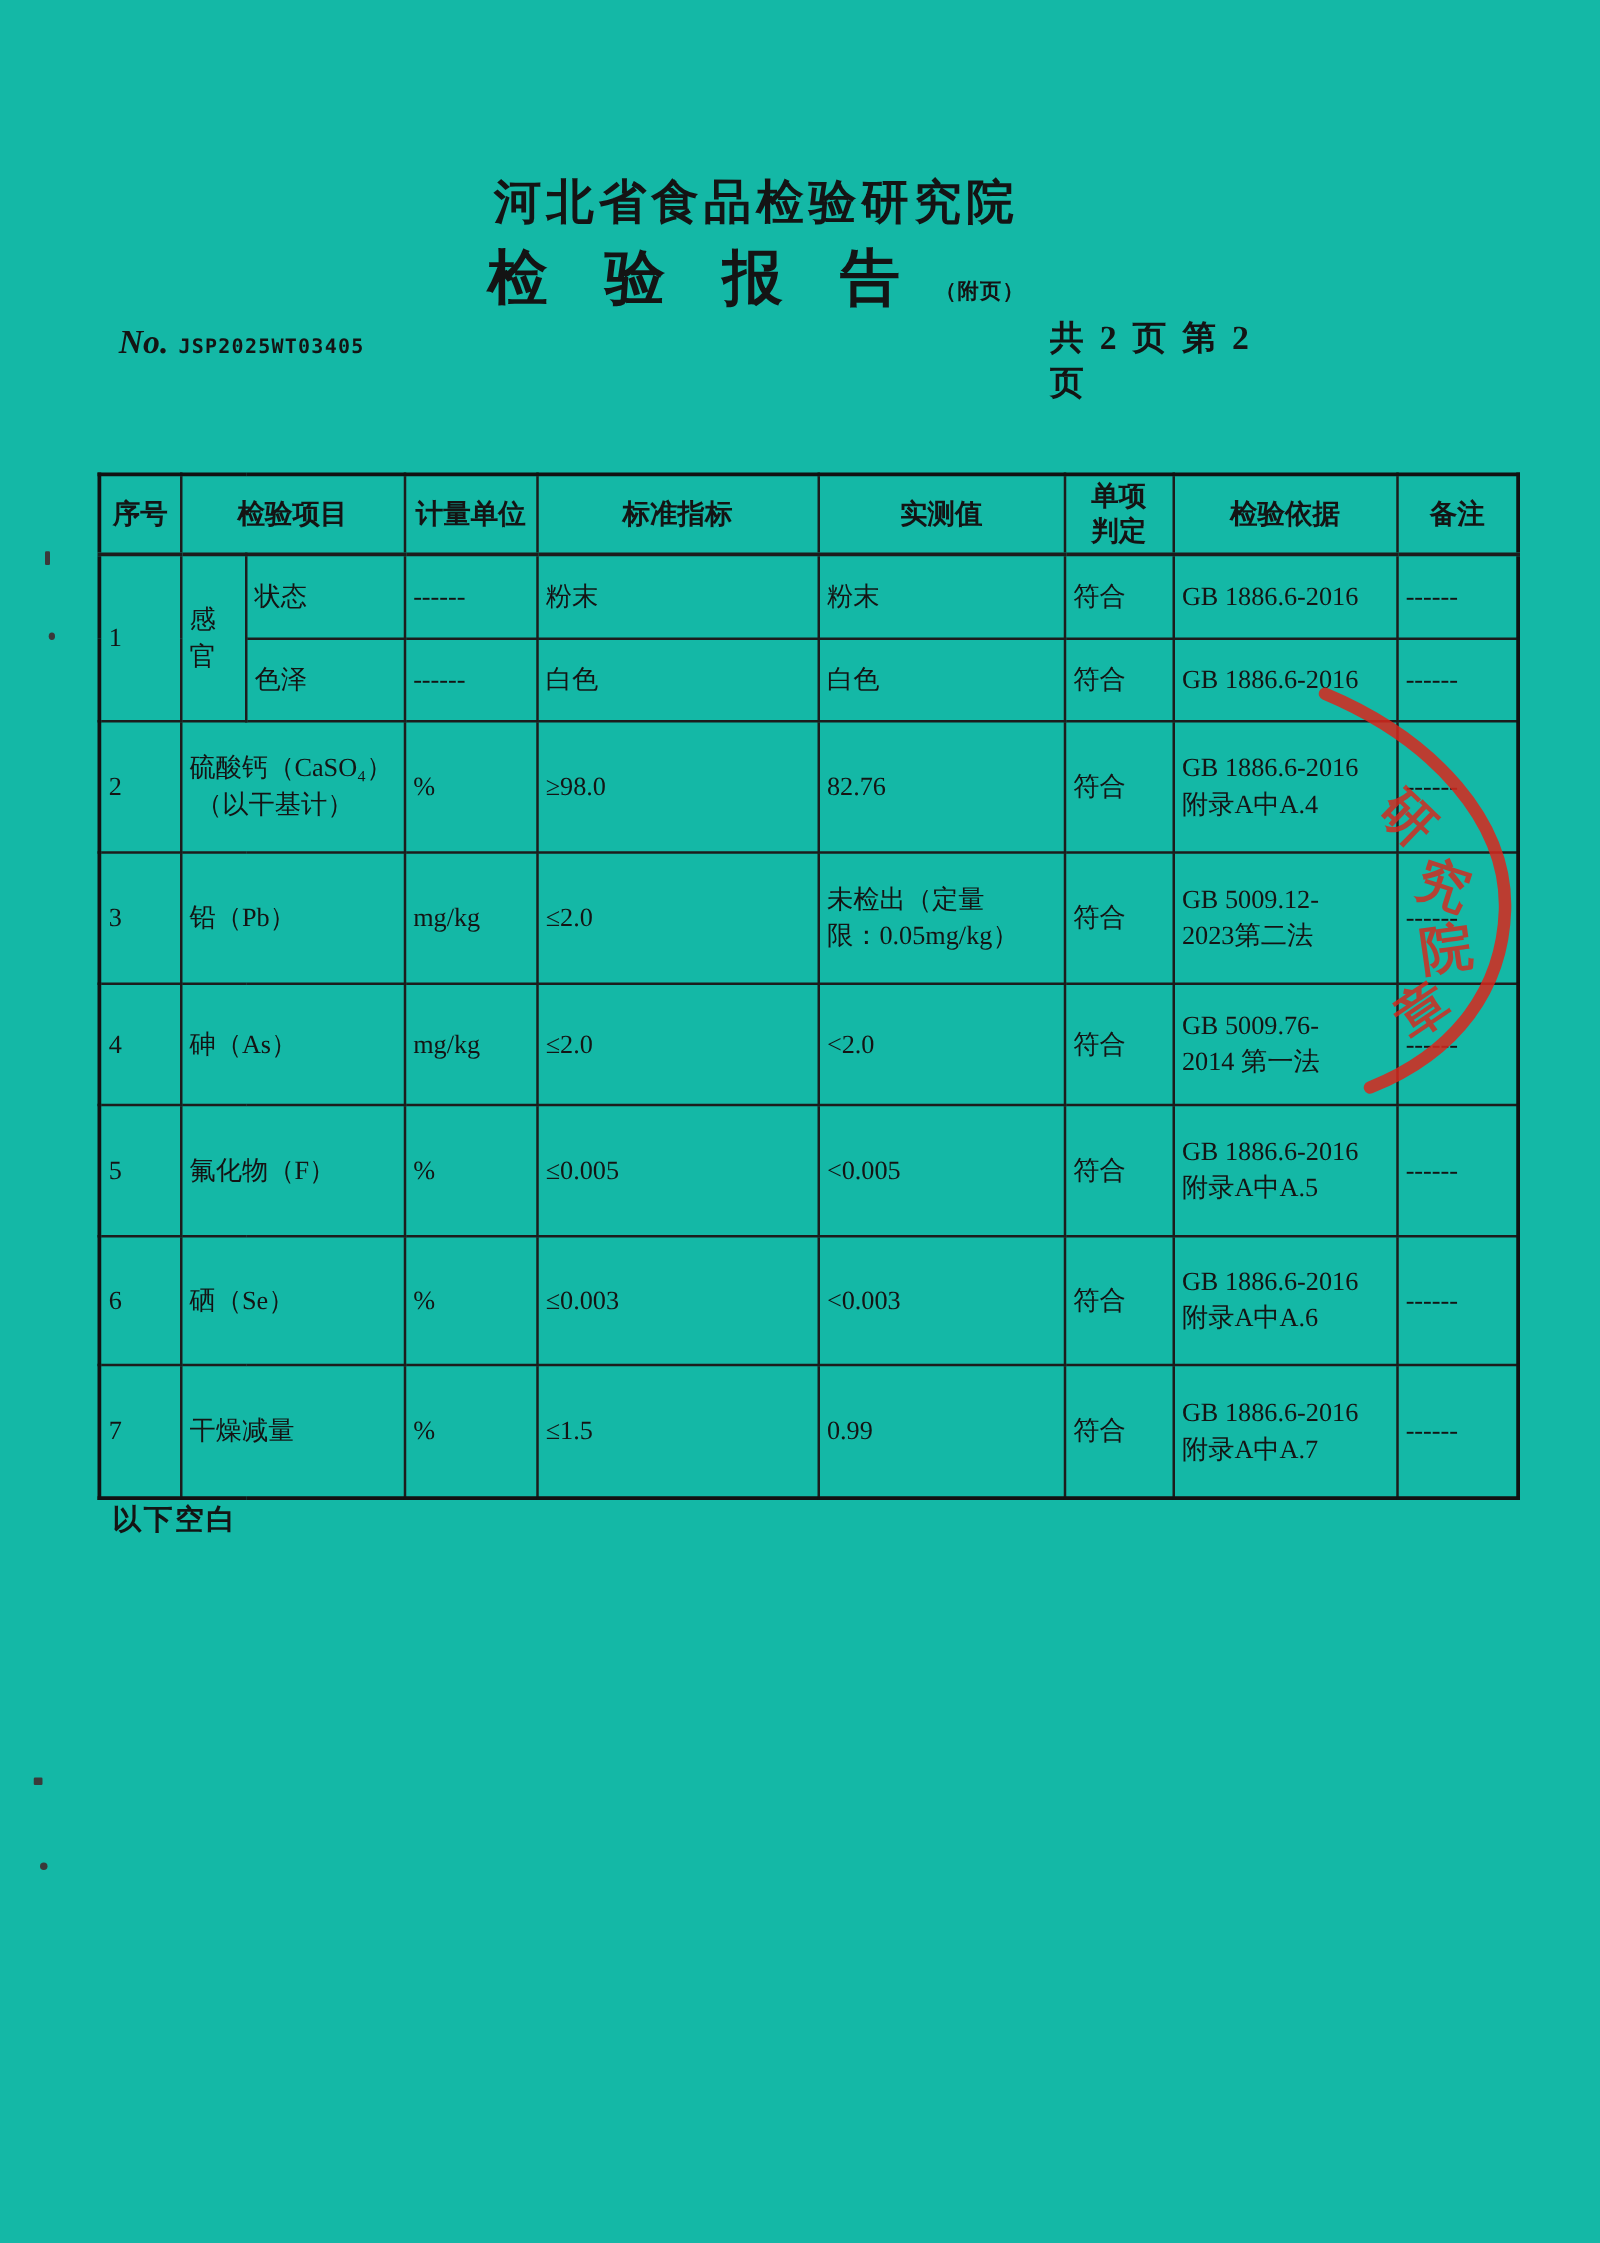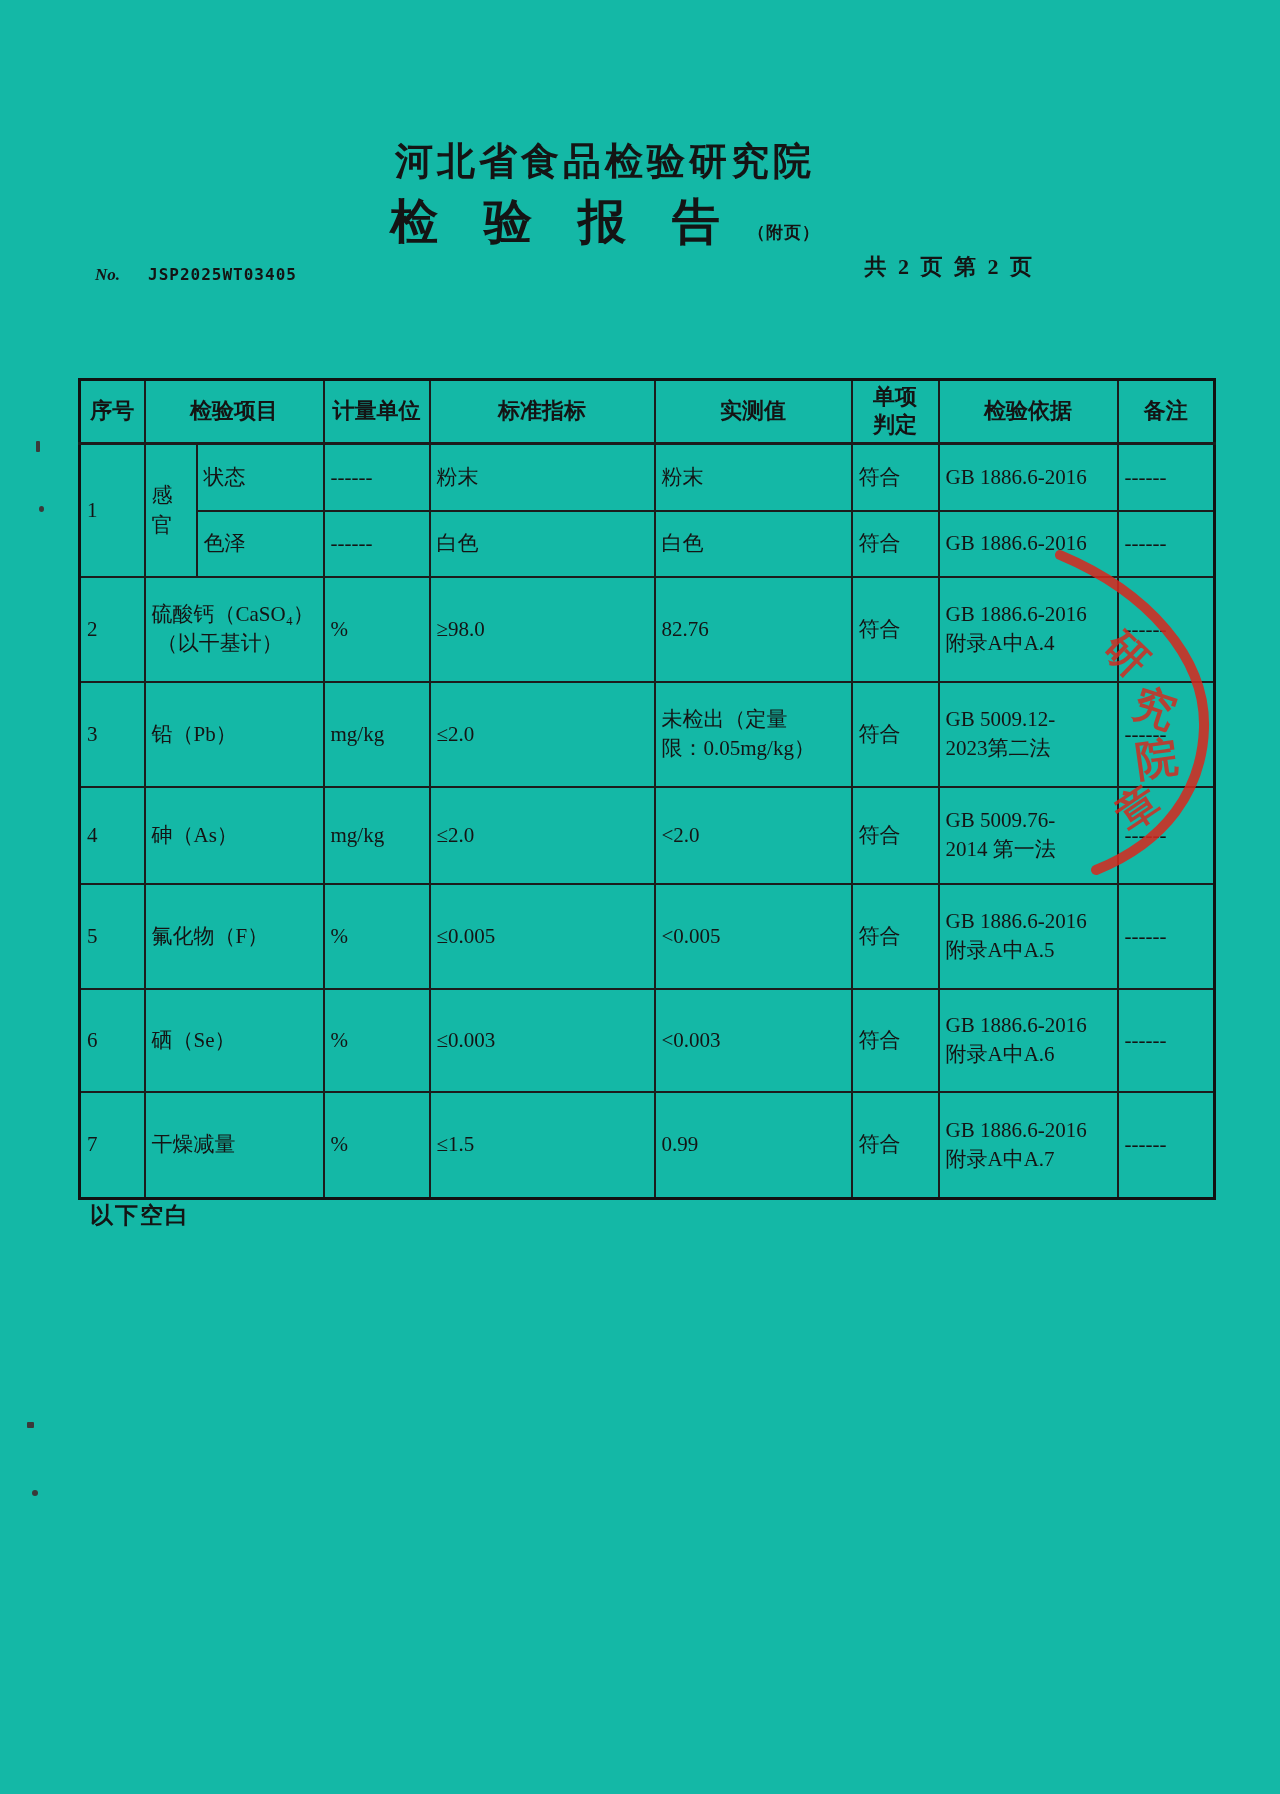--- a/index.html
+++ b/index.html
@@ -18,23 +18,23 @@
   .report-title-wrap{
     position:absolute;left:0;top:190px;width:1210px;text-align:center;white-space:nowrap;
   }
   .report-title{
     font-size:48px;font-weight:700;letter-spacing:46px;
   }
   .report-subtitle{
     font-size:17px;font-weight:700;letter-spacing:1px;margin-left:-18px;
   }
   .no-line{position:absolute;left:95px;top:258px;font-size:25px;}
-  .no-label{font-style:italic;font-weight:700;font-size:17px;margin-right:28px;}
+  .no-label{font-style:italic;font-weight:700;font-size:27px;margin-right:8px;}
   .no-value{font-weight:700;font-family:"DejaVu Sans Mono","Liberation Mono",monospace;letter-spacing:1px;font-size:16px;}
-  .page-info{position:absolute;left:840px;top:252px;width:195px;text-align:right;font-size:22px;font-weight:700;letter-spacing:3px;}
+  .page-info{position:absolute;left:840px;top:252px;width:195px;text-align:left;font-size:27px;font-weight:700;letter-spacing:3px;}
 
   table.report{
     position:absolute;left:78px;top:378px;
     border-collapse:collapse;table-layout:fixed;
     width:1135px;
   }
   table.report td,table.report th{
     border:2px solid #1c1c1c;
     font-size:21px;font-weight:500;
     padding:2px 4px 2px 6px;

